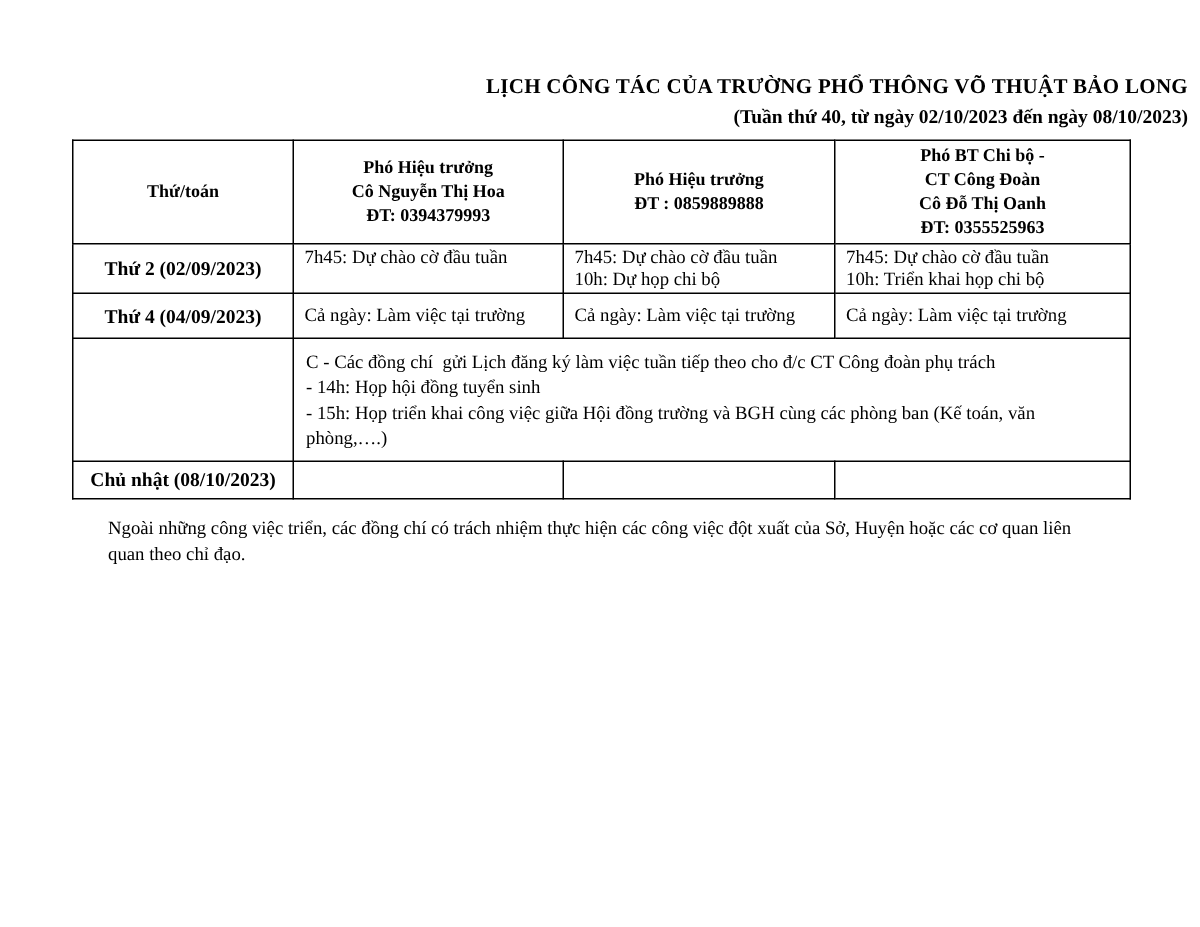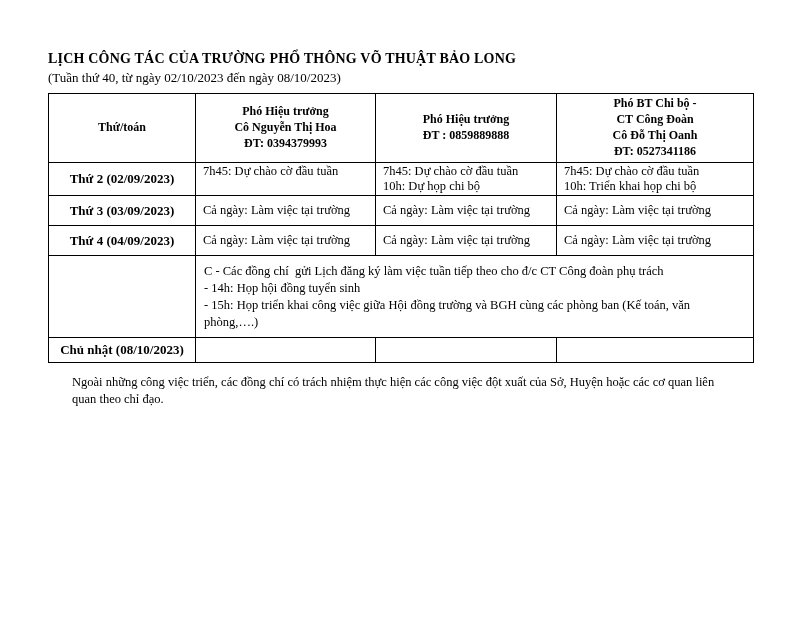--- a/index.html
+++ b/index.html
@@ -8,31 +8,31 @@
     background: #ffffff;
     width: 800px; height: 618px;
     font-family: "Liberation Serif", "DejaVu Serif", serif;
     color: #000000;
     overflow: hidden;
   }
   .page { position: relative; width: 800px; height: 618px; }
   .head-block {
     margin: 50px 8px 0 48px;
     width: 744px;
-    text-align: left;
+    text-align: right;
   }
   .doc-title {
     font-size: 14px;
     font-weight: bold;
     letter-spacing: 0.2px;
     line-height: 1.25;
   }
   .doc-subtitle {
     font-size: 13px;
-    font-weight: normal;
+    font-weight: bold;
     line-height: 1.3;
     margin-top: 2px;
   }
   table.schedule {
     border-collapse: collapse;
     table-layout: fixed;
     margin: 7px 0 0 48px;
     width: 705px;
   }
   table.schedule th, table.schedule td {
@@ -107,38 +107,32 @@
       <tr class="h-header">
         <th class="hdr">Thứ/toán</th>
         <th class="hdr">Phó Hiệu trưởng
 Cô Nguyễn Thị Hoa
 ĐT: 0394379993</th>
         <th class="hdr">Phó Hiệu trưởng
 ĐT : 0859889888</th>
         <th class="hdr">Phó BT Chi bộ -
 CT Công Đoàn
 Cô Đỗ Thị Oanh
-ĐT: 0527341186</th>
+ĐT: 0355525963</th>
       </tr>
 
       <tr class="h-thu2">
         <td class="day">Thứ 2 (02/09/2023)</td>
         <td class="content top">7h45: Dự chào cờ đầu tuần</td>
         <td class="content top">7h45: Dự chào cờ đầu tuần
 10h: Dự họp chi bộ</td>
         <td class="content top">7h45: Dự chào cờ đầu tuần
 10h: Triển khai họp chi bộ</td>
       </tr>
 
-      <tr class="h-norm">
-        <td class="day">Thứ 3 (03/09/2023)</td>
-        <td class="content">Cả ngày: Làm việc tại trường</td>
-        <td class="content">Cả ngày: Làm việc tại trường</td>
-        <td class="content">Cả ngày: Làm việc tại trường</td>
-      </tr>
 
       <tr class="h-norm">
         <td class="day">Thứ 4 (04/09/2023)</td>
         <td class="content">Cả ngày: Làm việc tại trường</td>
         <td class="content">Cả ngày: Làm việc tại trường</td>
         <td class="content">Cả ngày: Làm việc tại trường</td>
       </tr>
 
 
       <tr class="h-merged">

